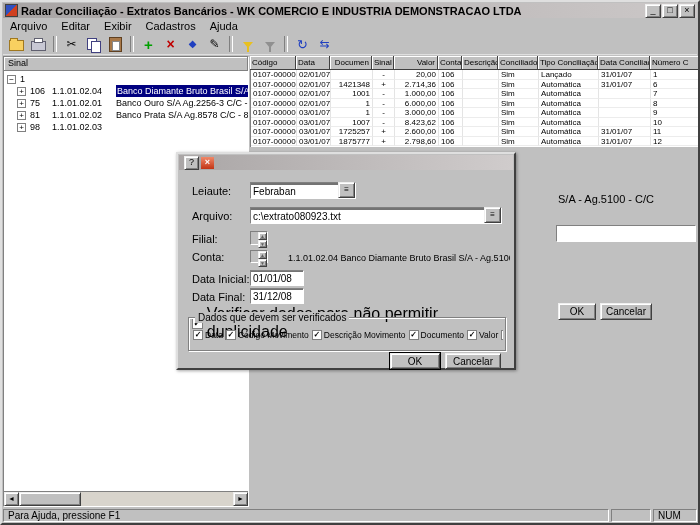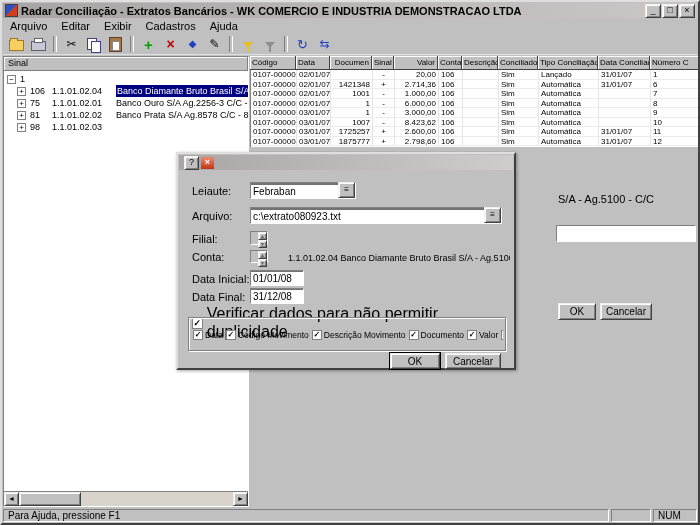--- a/index.html
+++ b/index.html
@@ -384,20 +384,21 @@
     <div class="fieldwrap sunken" style="left:72px;top:134px;width:54px;height:16px">
       <input class="tfield" value="31/12/08" style="">
     </div>
 
     <div class="cbrow" style="left:14px;top:151px">
       <span class="cb">✓</span>
       <span class="cbl11">Verificar dados para não permitir duplicidade</span>
     </div>
 
     <div class="groupbox">
+      <span class="glegend">Dados que devem ser verificados</span>
       <div class="gchecks" id="group-checks">
           <span class="cbwrap">
             <span class="cb small">✓</span>
             <span class="cbl">Data</span>
           </span>
           <span class="cbwrap">
             <span class="cb small">✓</span>
             <span class="cbl">Código Movimento</span>
           </span>
           <span class="cbwrap">

